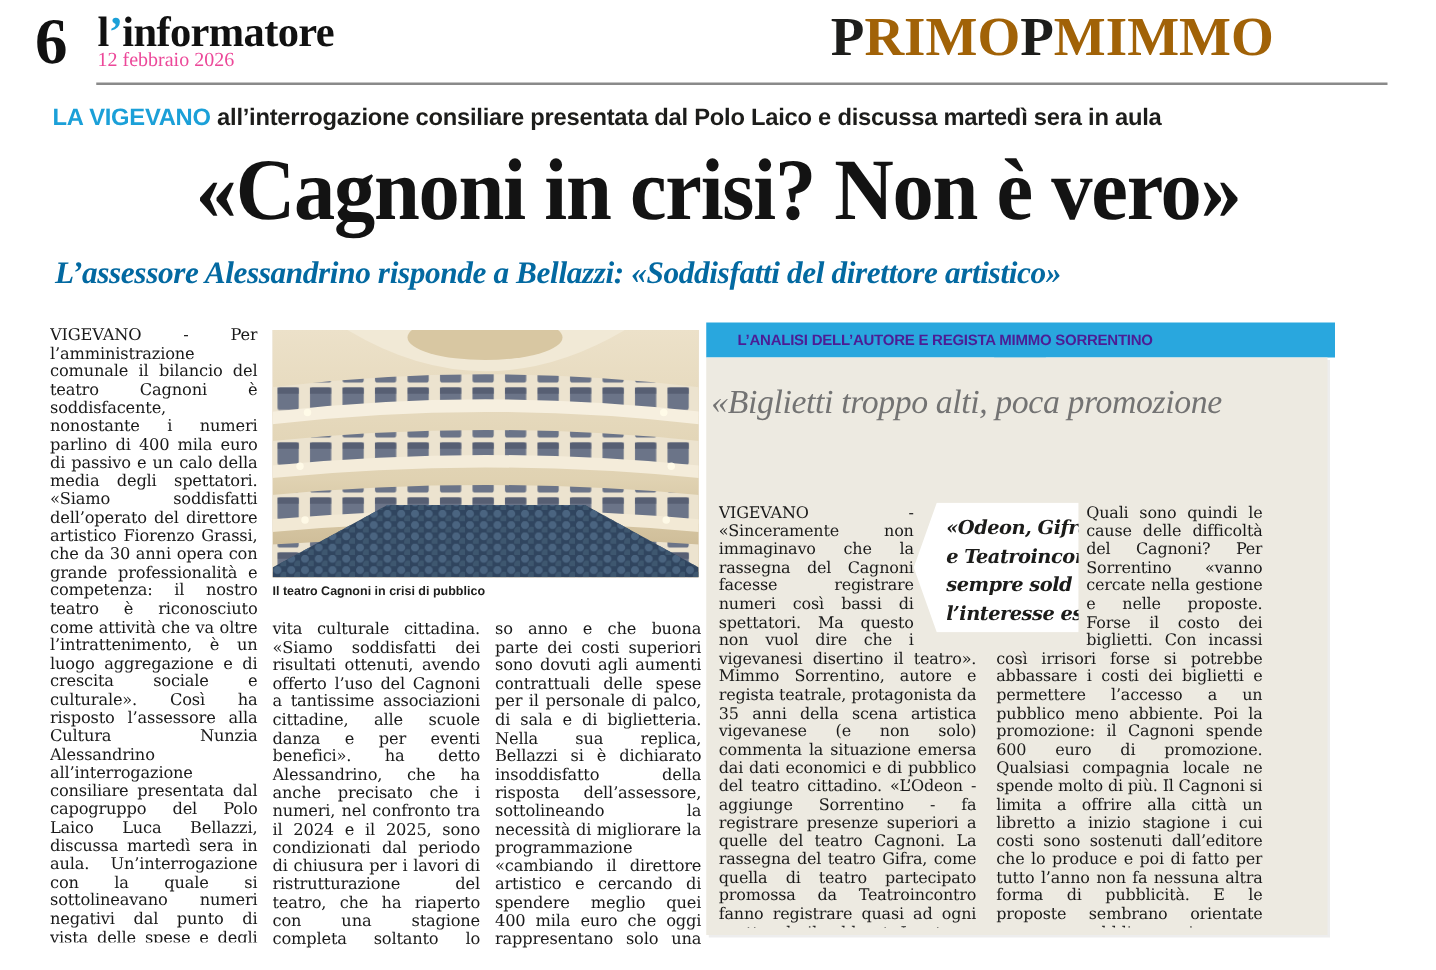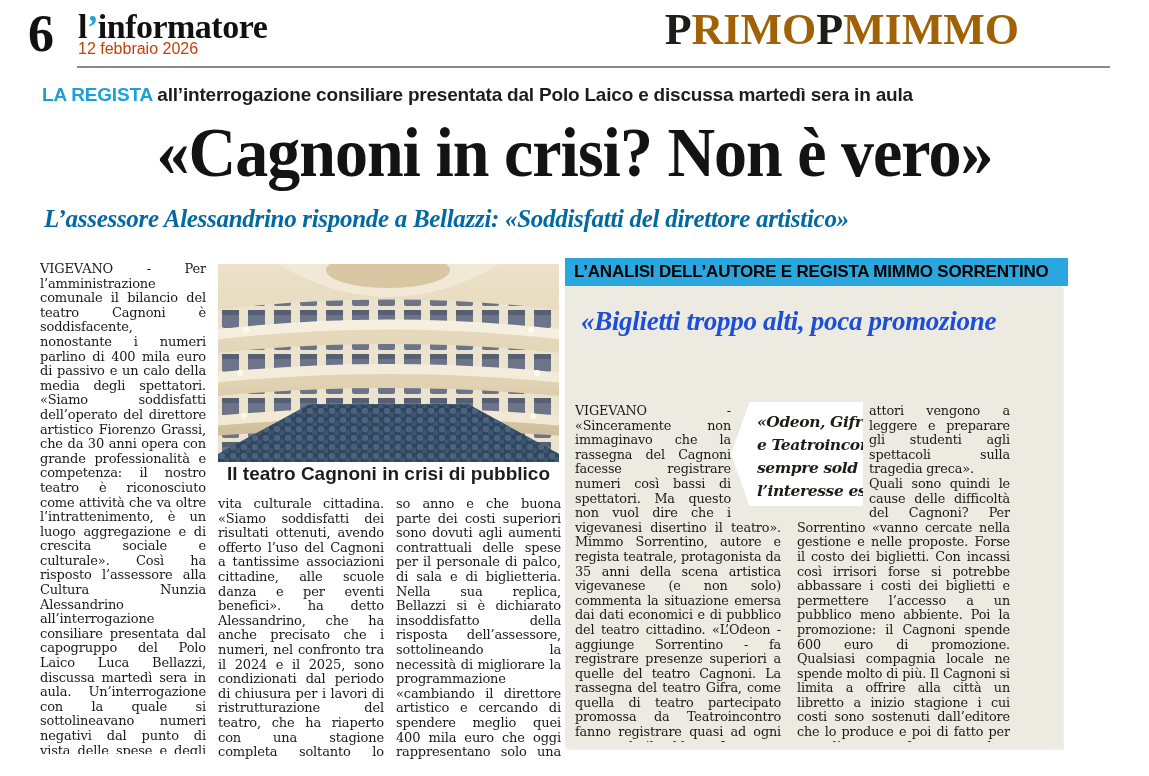--- a/index.html
+++ b/index.html
@@ -12,21 +12,21 @@
     position:absolute;left:28px;top:8px;font-family:"Liberation Serif",serif;
     font-weight:bold;font-size:52px;line-height:52px;color:#111;
   }
   .brand{position:absolute;left:78px;top:14px;}
   .brand-line{
     font-family:"Liberation Serif",serif;font-weight:bold;font-size:34px;
     line-height:25px;letter-spacing:-0.5px;color:#111;
   }
   .brand-line .blue{color:#1ba0d8;}
   .brand-date{
-    font-family:Liberation Sans, sans-serif;font-size:16px;line-height:19px;color:#c2410c;
+    font-family:Liberation Serif, serif;font-size:16px;line-height:19px;color:#ec4899;
   }
   .section-title{
     position:absolute;right:130px;top:2px;font-family:"Liberation Serif",serif;
     font-weight:bold;font-size:44px;line-height:56px;letter-spacing:0px;white-space:nowrap;
   }
   .section-title .dark{color:#1d1d1b;}
   .section-title .blue{color:#a16207;}
   .masthead-rule{
     position:absolute;left:77px;top:66px;width:1033px;height:2px;background:#8a8a8a;
   }
@@ -55,43 +55,43 @@
   }
   .col1{position:absolute;left:40px;top:262px;width:166px;height:492px;overflow:hidden;}
   .col2{position:absolute;left:218px;top:497px;width:166px;height:262px;overflow:hidden;}
   .col3{position:absolute;left:396px;top:497px;width:165px;height:262px;overflow:hidden;}
   
   .photo{
     position:absolute;left:218px;top:264px;width:341px;height:198px;overflow:hidden;
     background:#e3d6bd;
   }
   .caption{
-    position:absolute;left:218px;top:466px;width:341px;text-align:center;
-    font-weight:bold;font-size:19px;line-height:16px;color:#1d1d1b;
+    position:absolute;left:218px;top:466px;width:341px;
+    font-weight:bold;font-size:10px;line-height:16px;color:#1d1d1b;
   }
   
   .analysis{position:absolute;left:565px;top:258px;width:503px;height:492px;}
   .an-banner{
     position:absolute;left:0;top:0;width:503px;height:28px;background:#29a7de;
-    color:#000000;font-weight:bold;font-size:17px;line-height:28px;
-    letter-spacing:-0.2px;padding-left:9px;box-sizing:border-box;white-space:nowrap;overflow:hidden;
+    color:#4c1d95;font-weight:bold;font-size:12px;line-height:28px;
+    letter-spacing:-0.2px;padding-left:25px;box-sizing:border-box;white-space:nowrap;overflow:hidden;
   }
   .an-pointer{
     position:absolute;left:230px;top:28px;width:0;height:0;
     border-left:21px solid transparent;border-right:21px solid transparent;
     border-top:15px solid #29a7de;
   }
   .an-beige{
     position:absolute;left:0;top:28px;width:497px;height:462px;background:#edeae1;
     box-shadow:2px 2px 0 rgba(0,0,0,0.07);
   }
   .an-quote-head{
-    position:absolute;left:16px;top:16px;width:470px;
-    font-family:"Liberation Serif",serif;font-style:italic;font-weight:700;
-    font-size:27px;line-height:39px;letter-spacing:-0.3px;color:#1d4ed8;
+    position:absolute;left:4px;top:16px;width:470px;
+    font-family:"Liberation Serif",serif;font-style:italic;font-weight:400;
+    font-size:27px;line-height:39px;letter-spacing:-0.3px;color:#737373;
   }
   .an-text{
     font-family:"DejaVu Serif","Liberation Serif",serif;
     font-size:12.8px;line-height:14.6px;letter-spacing:-0.15px;
     text-align:justify;color:#191919;
   }
   .an-col-left{position:absolute;left:10px;top:118px;width:206px;height:338px;overflow:hidden;}
   .an-col-left .spacer{float:right;width:50px;height:112px;}
   .an-col-right{position:absolute;left:232px;top:118px;width:213px;height:338px;overflow:hidden;}
   .an-col-right .spacer{float:left;width:72px;height:112px;}
@@ -112,21 +112,21 @@
 
 <div class="brand">
   <div class="brand-line"><span>l</span><span class="blue">’</span><span>informatore</span></div>
   <div class="brand-date">12 febbraio 2026</div>
 </div>
 
 <div class="section-title"><span class="dark">P</span><span class="blue">RIMO</span><span class="dark">P</span><span class="blue">MIMMO</span></div>
 
 <div class="masthead-rule"></div>
 
-<div class="kicker"><span class="hl">LA REGISTA</span><span> all’interrogazione consiliare presentata dal Polo Laico e discussa martedì sera in aula</span></div>
+<div class="kicker"><span class="hl">LA VIGEVANO</span><span> all’interrogazione consiliare presentata dal Polo Laico e discussa martedì sera in aula</span></div>
 
 <div class="headline">«Cagnoni in crisi? Non è vero»</div>
 
 <div class="deck">L’assessore Alessandrino risponde a Bellazzi: «Soddisfatti del direttore artistico»</div>
 
 <div class="col1 bodytext">VIGEVANO - Per l’amministrazione comunale il bilancio del teatro Cagnoni è soddisfacente, nonostante i numeri parlino di 400 mila euro di passivo e un calo della media degli spettatori. «Siamo soddisfatti dell’operato del direttore artistico Fiorenzo Grassi, che da 30 anni opera con grande professionalità e competenza: il nostro teatro è riconosciuto come attività che va oltre l’intrattenimento, è un luogo aggregazione e di crescita sociale e culturale». Così ha risposto l’assessore alla Cultura Nunzia Alessandrino all’interrogazione consiliare presentata dal capogruppo del Polo Laico Luca Bellazzi, discussa martedì sera in aula. Un’interrogazione con la quale si sottolineavano numeri negativi dal punto di vista delle spese e degli spettatori, con critiche alla gestione di quello che dovrebbe rappresentare il fulcro della</div>
 
 <div class="photo">
   <svg width="341" height="198" viewBox="0 0 341 198">
     <defs>
@@ -191,21 +191,20 @@
       <div>«Biglietti troppo alti, poca promozione</div>
     </div>
 
     <div class="an-col-left an-text">
       <div class="spacer"></div>
       <p>VIGEVANO - «Sinceramente non immaginavo che la rassegna del Cagnoni facesse registrare numeri così bassi di spettatori. Ma questo non vuol dire che i vigevanesi disertino il teatro». Mimmo Sorrentino, autore e regista teatrale, protagonista da 35 anni della scena artistica vigevanese (e non solo) commenta la situazione emersa dai dati economici e di pubblico del teatro cittadino. «L’Odeon - aggiunge Sorrentino - fa registrare presenze superiori a quelle del teatro Cagnoni. La rassegna del teatro Gifra, come quella di teatro partecipato promossa da Teatroincontro fanno registrare quasi ad ogni spettacolo il sold out. Lo stesso dicasi per gli studenti vigevanesi. Molte scuole autofinanziano laboratori teatrali molto partecipati. Il liceo Cairoli ospita un progetto del Piccolo Teatro di Milano in cui</p>
     </div>
 
     <div class="an-col-right an-text">
       <div class="spacer"></div>
-      <p>attori vengono a leggere e preparare gli studenti agli spettacoli sulla tragedia greca».</p>
       <p>Quali sono quindi le cause delle difficoltà del Cagnoni? Per Sorrentino «vanno cercate nella gestione e nelle proposte. Forse il costo dei biglietti. Con incassi così irrisori forse si potrebbe abbassare i costi dei biglietti e permettere l’accesso a un pubblico meno abbiente. Poi la promozione: il Cagnoni spende 600 euro di promozione. Qualsiasi compagnia locale ne spende molto di più. Il Cagnoni si limita a offrire alla città un libretto a inizio stagione i cui costi sono sostenuti dall’editore che lo produce e poi di fatto per tutto l’anno non fa nessuna altra forma di pubblicità. E le proposte sembrano orientate verso un pubblico anziano, ma che in città viene sempre meno».</p>
     </div>
 
     <div class="pullquote">
       <div>«Odeon, Gifra</div>
       <div>e Teatroincontro</div>
       <div>sempre sold out:</div>
       <div>l’interesse esiste»</div>
     </div>
   </div>

